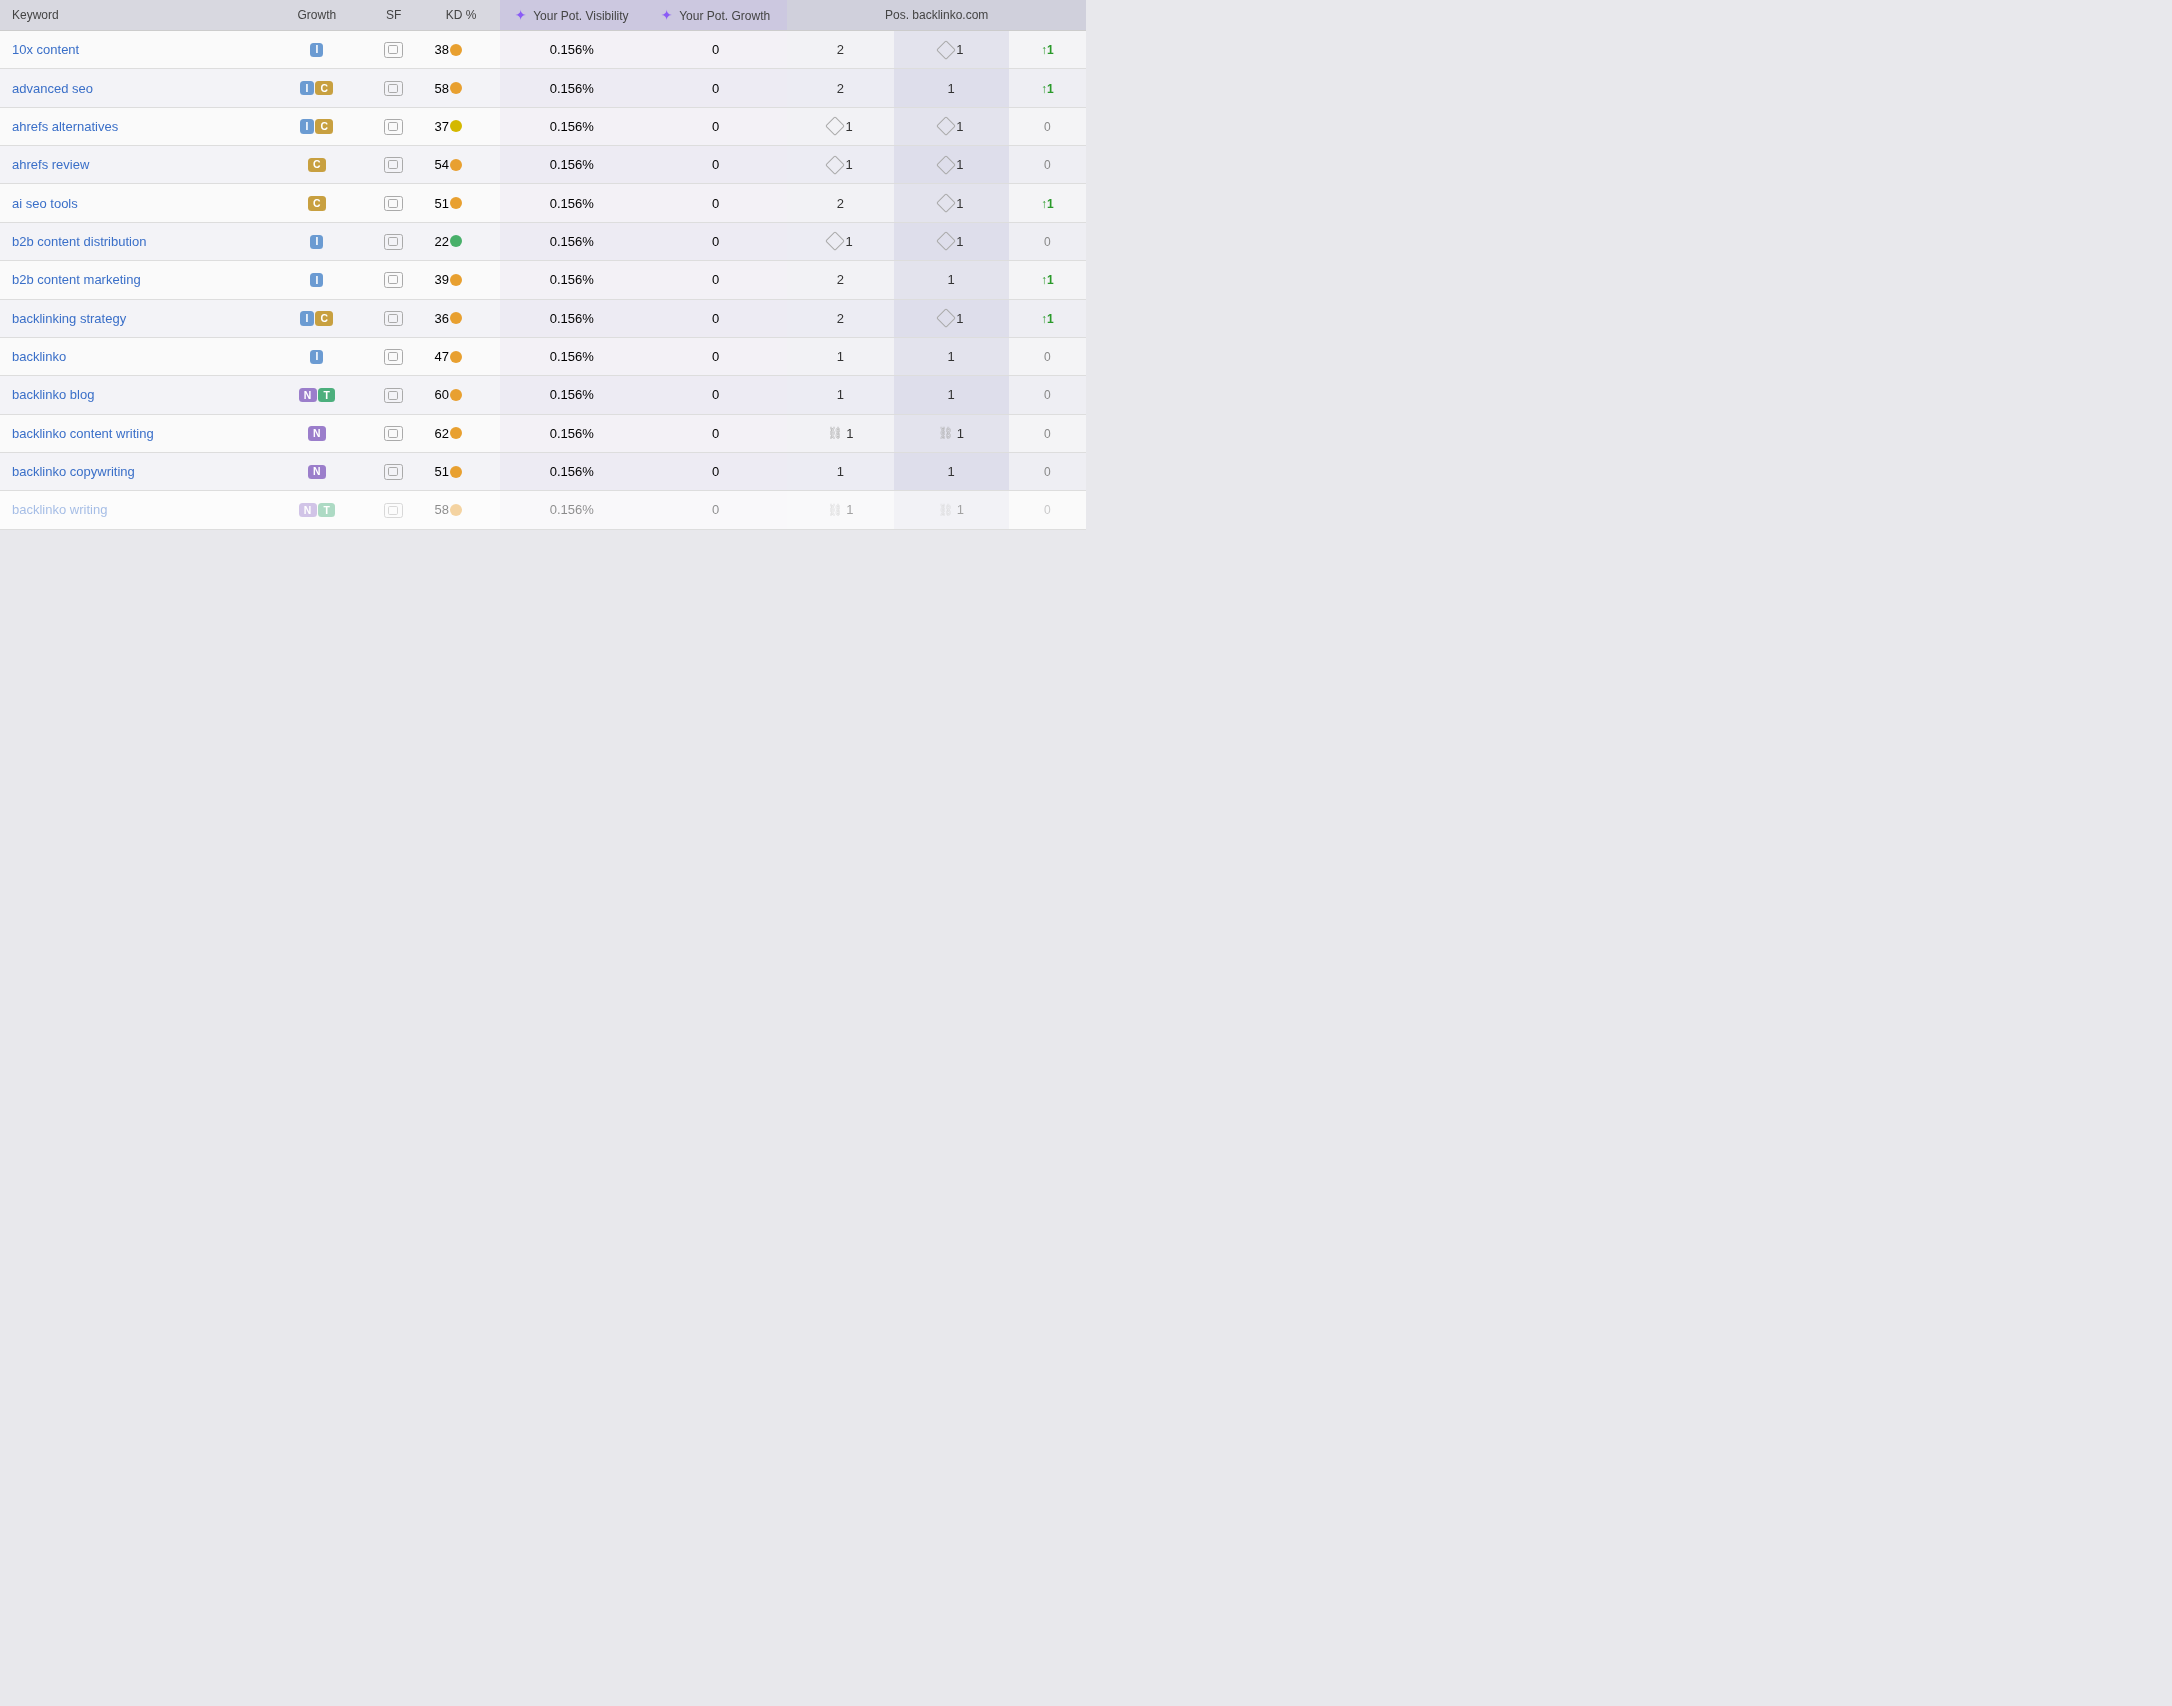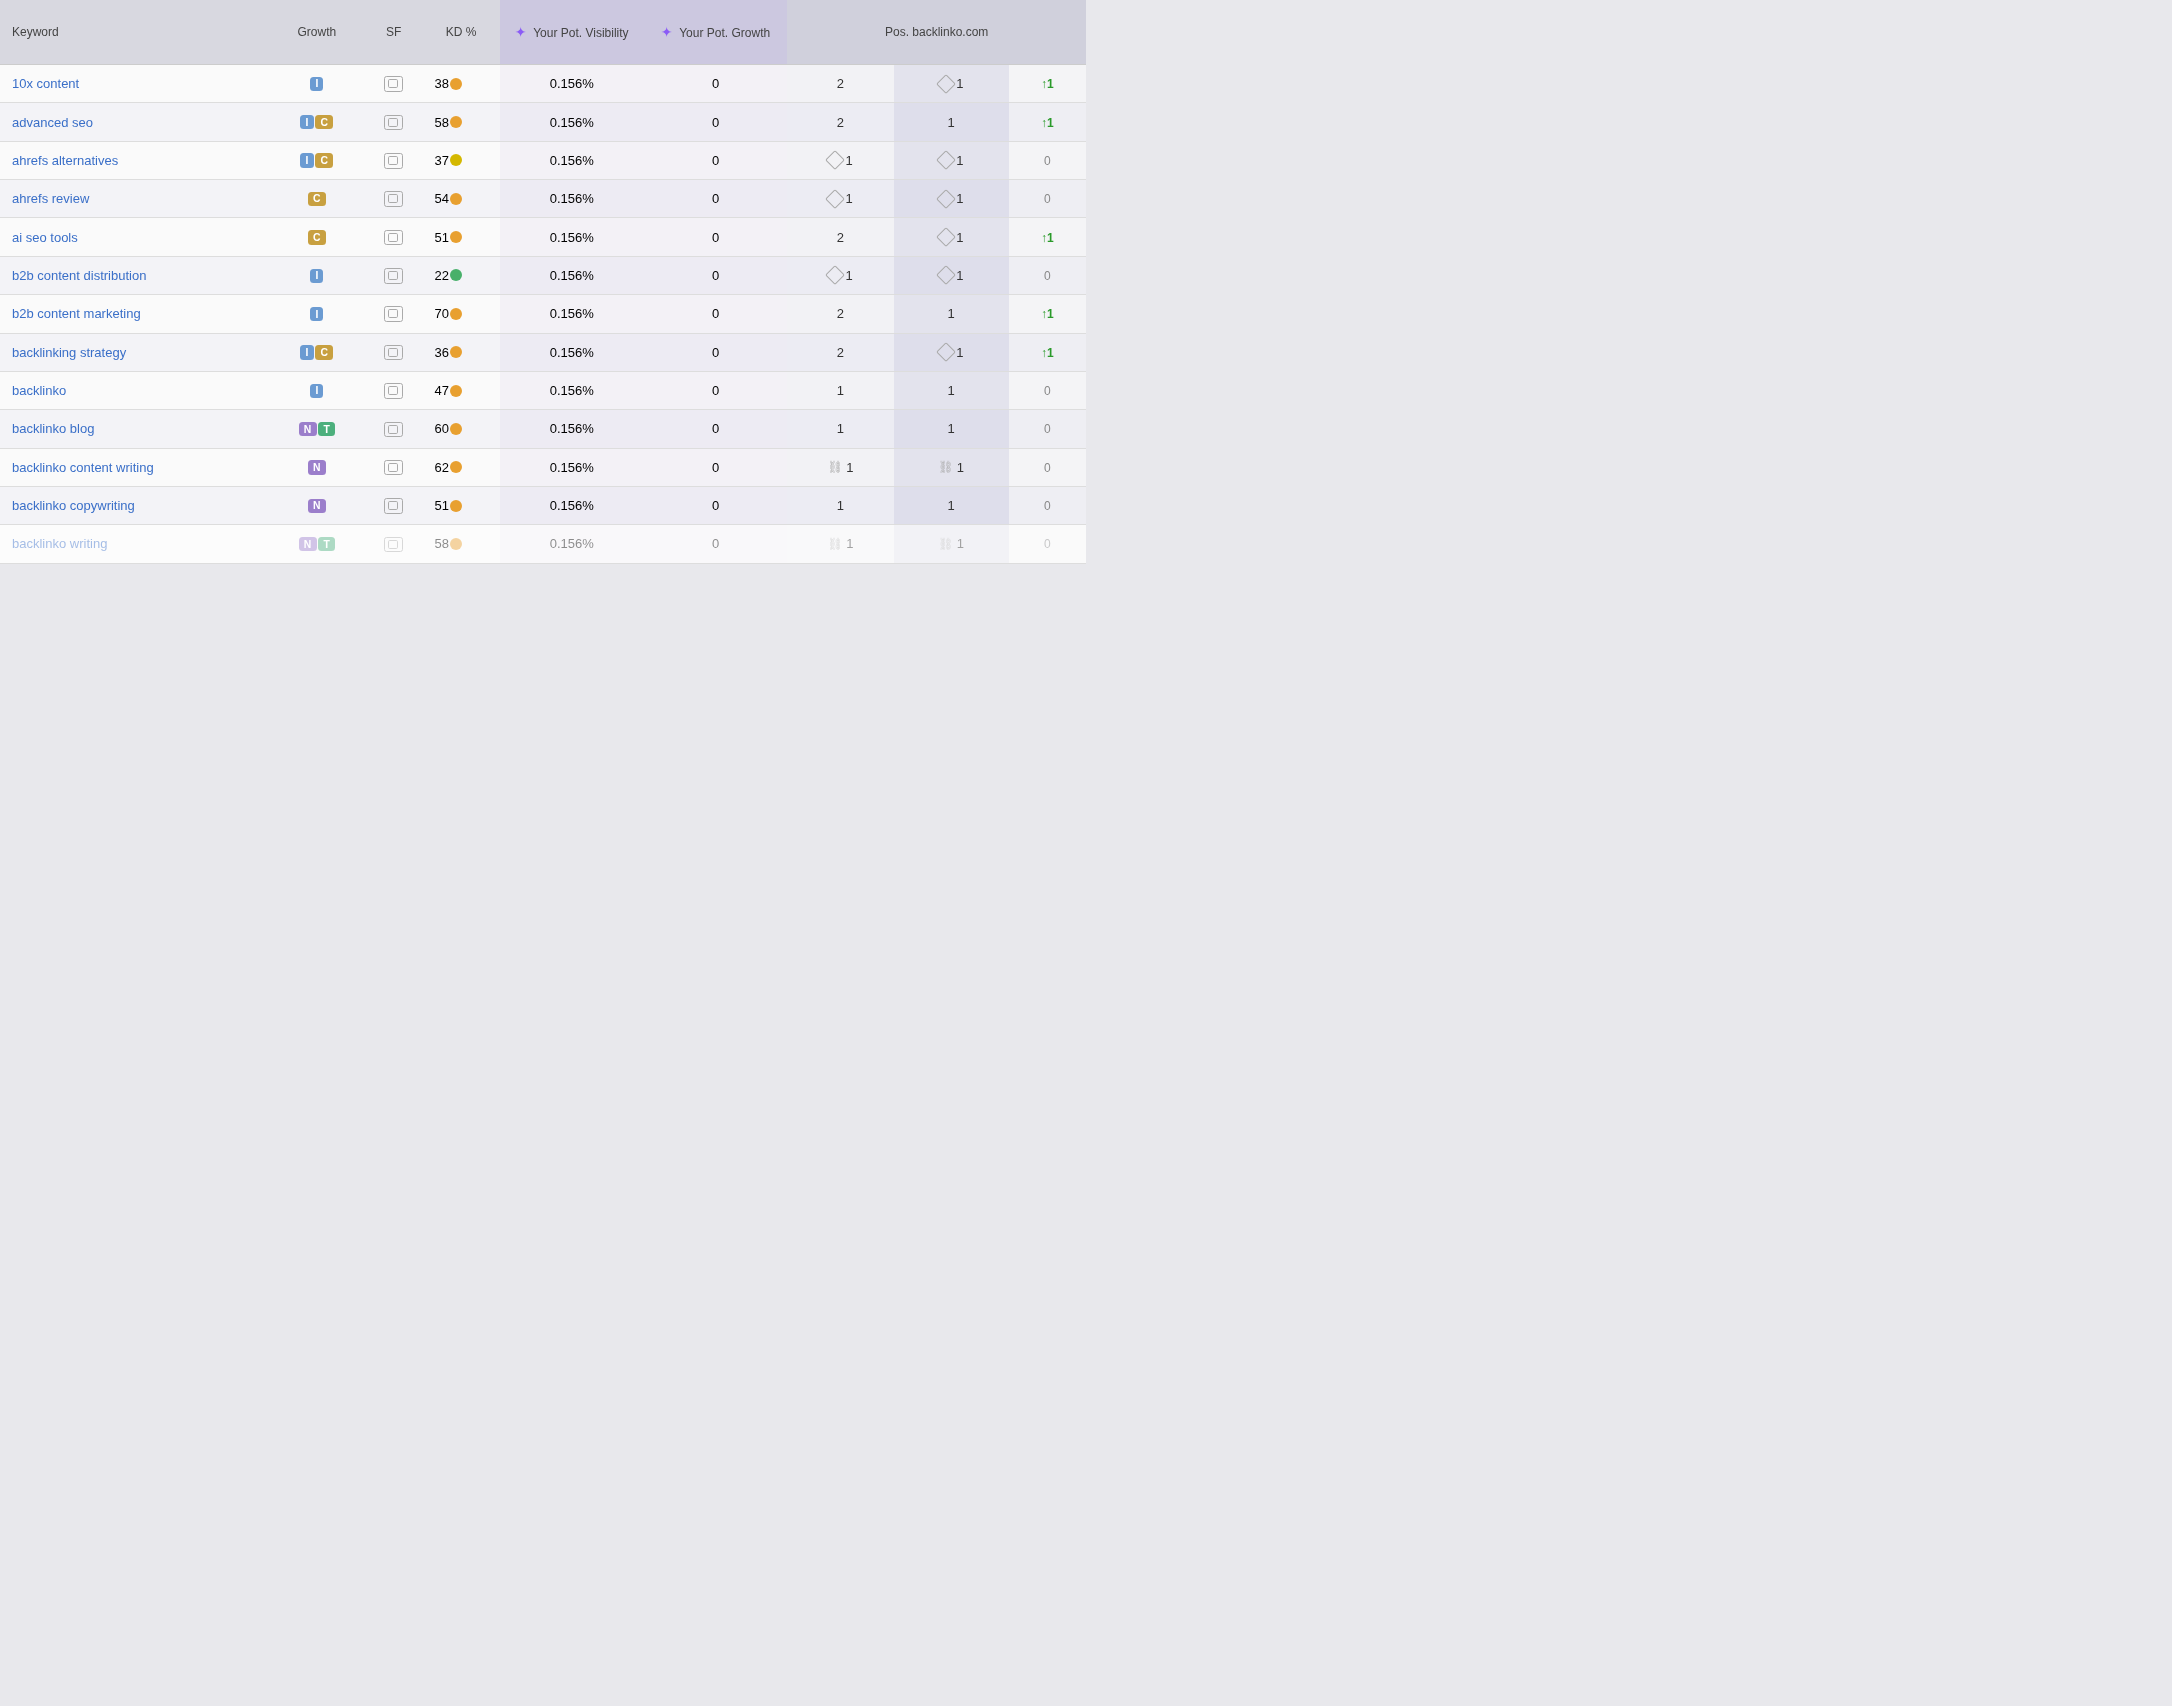--- a/index.html
+++ b/index.html
@@ -14,21 +14,21 @@
     }
     table {
       width: 100%;
       border-collapse: collapse;
       background: #fff;
     }
     thead tr:first-child th {
       background: #d8d8e0;
       font-weight: 500;
       color: #444;
-      padding: 24px 12px;
+      padding: 7px 12px;
       text-align: left;
       font-size: 12px;
       border-bottom: 0.9px solid #ccc;
     }
     thead tr:second-child th {
       background: #e0e0e8;
     }
     .header-row-1 th {
       background: #d4d4dc;
     }
@@ -376,21 +376,21 @@
     </div>
           </td>
           <td class="col-diff" style="text-align: center;"><span class="diff-zero">0</span></td>
         </tr>
         <tr>
           <td class="col-keyword"><a class="keyword-link" href="#">b2b content marketing</a></td>
           <td class="col-intent" style="text-align: center;"><span class="intent-badge intent-I">I</span></td>
           <td class="col-sf" style="text-align: center;"><span class="sf-icon"></span></td>
           <td class="col-kd">
             <div class="kd-cell">
-    <span>70</span>
+    <span>39</span>
     <span class="kd-dot dot-orange"></span>
   </div>
           </td>
           <td class="col-visibility">0.156%</td>
           <td class="col-growth">0</td>
           <td class="col-nov">
             <div class="pos-cell">
       <span>2</span>
     </div>
           </td>

